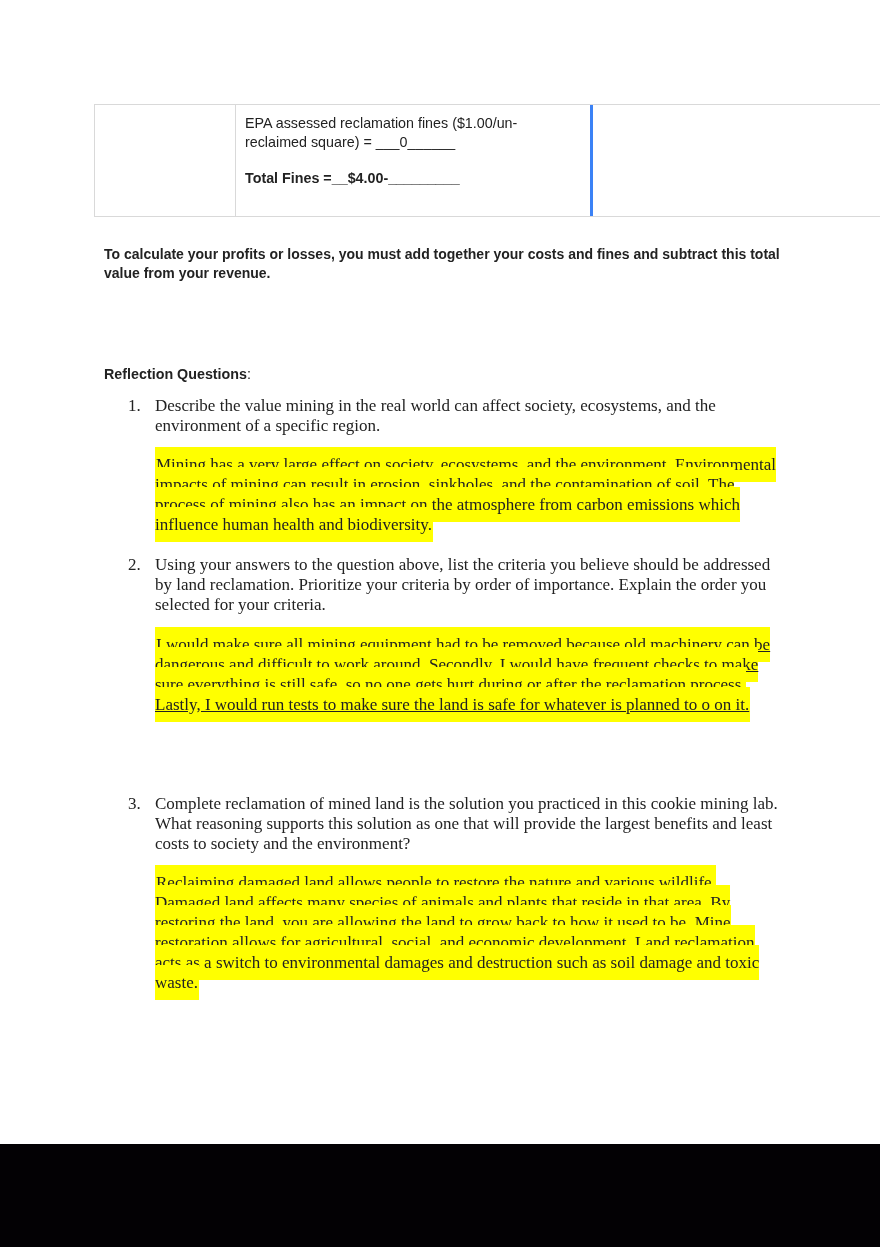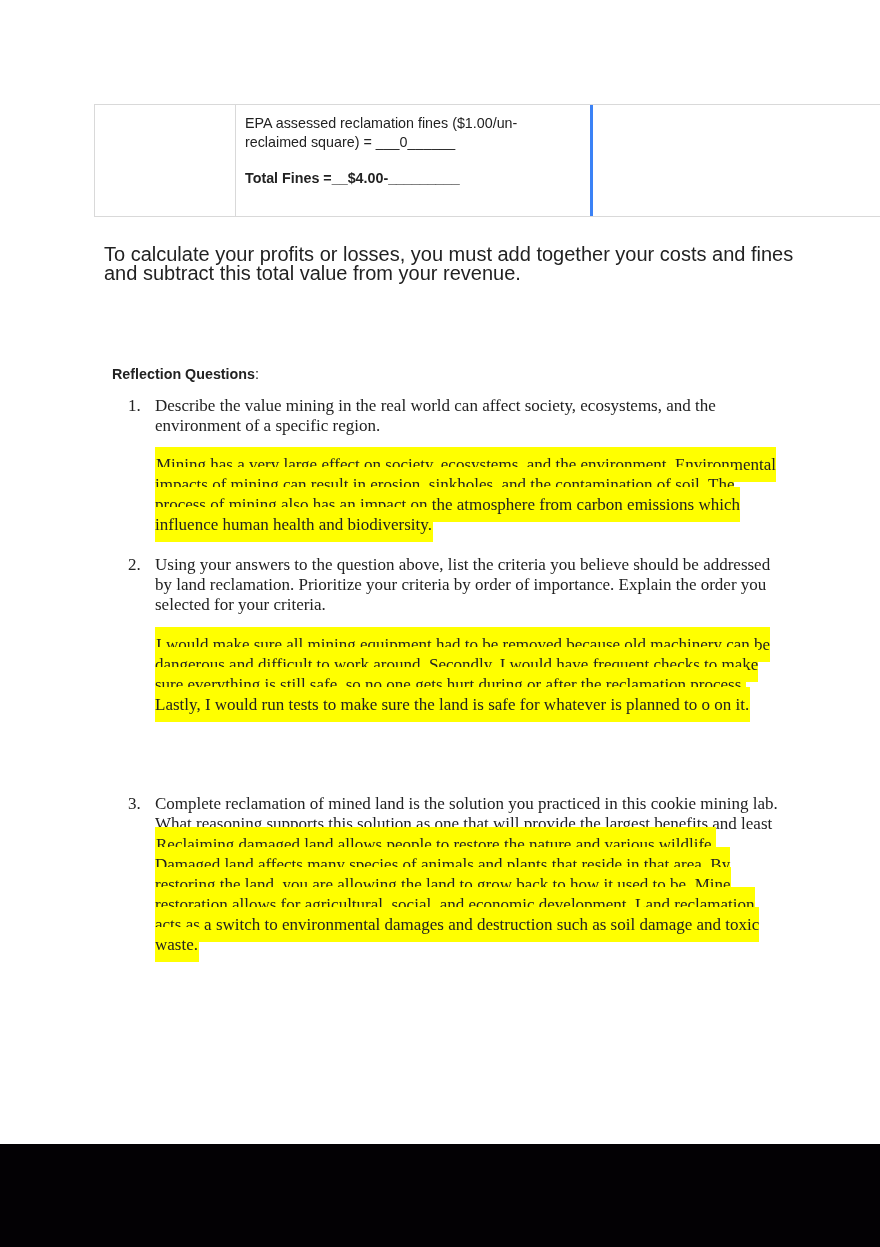--- a/index.html
+++ b/index.html
@@ -10,24 +10,24 @@
   .serif { font-family:"Liberation Serif", serif; color:#222; }
 
   .tbl { position:absolute; left:94px; top:104px; width:800px; height:113px;
          border:1px solid #d9d9d9; border-right:none; box-sizing:border-box; }
   .col1 { position:absolute; left:0; top:0; width:140px; height:100%; border-right:1px solid #d9d9d9; }
   .col2 { position:absolute; left:140px; top:0; width:355px; height:100%; border-right:3px solid #3b82f6; }
   .col3 { position:absolute; left:496px; top:0; right:0; height:100%; }
   .cell-text { position:absolute; left:10px; top:9px; width:330px; font-size:14.3px; line-height:19px; }
   .total { position:absolute; left:10px; top:65px; font-size:14.3px; font-weight:bold;text-align:center; }
 
-  .para { position:absolute; left:104px; top:245px; width:690px; font-size:20px; line-height:19px; }
+  .para { position:absolute; left:104px; top:245px; width:690px; font-size:14px; line-height:19px;font-weight:bold; }
   .formula { position:absolute; left:104px; top:292px; width:690px; font-size:14.3px; line-height:19px; font-weight:bold; }
   .refl { position:absolute; left:104px; top:366px; font-size:14.3px; }
-  .refl b { font-weight:bold;margin-left:8px; }
+  .refl b { font-weight:bold; }
 
   .q { position:absolute; left:128px; width:660px; font-size:17px; line-height:20px; }
   .q .num { position:absolute; left:0; top:0; }
   .q .qtext { position:absolute; left:27px; top:0; width:630px; }
   .ans { position:absolute; left:155px; width:630px; font-size:17px; line-height:20px; }
   .hl { background:#ffff00; padding:8px 1px; }
 </style>
 </head>
 <body>
 
@@ -51,27 +51,27 @@
     <span class="qtext">Describe the value mining in the real world can affect society, ecosystems, and the environment of a specific region.</span>
   </div>
   <div class="ans serif" style="top:455px;">
     <span class="hl">Mining has a very large effect on society, ecosystems, and the environment. Environmental impacts of mining can result in erosion, sinkholes, and the contamination of soil. The process of mining also has an impact on the atmosphere from carbon emissions which influence human health and biodiversity.</span>
   </div>
 
   <div class="q serif" style="top:555px;">
     <span class="num">2.</span>
     <span class="qtext">Using your answers to the question above, list the criteria you believe should be addressed by land reclamation. Prioritize your criteria by order of importance. Explain the order you selected for your criteria.</span>
   </div>
-  <div class="ans serif" style="top:635px;">
+  <div class="ans serif" style="top:635px;text-decoration:underline;">
     <span class="hl">I would make sure all mining equipment had to be removed because old machinery can be dangerous and difficult to work around. Secondly, I would have frequent checks to make sure everything is still safe, so no one gets hurt during or after the reclamation process. Lastly, I would run tests to make sure the land is safe for whatever is planned to o on it.</span>
   </div>
 
   <div class="q serif" style="top:794px;">
     <span class="num">3.</span>
     <span class="qtext">Complete reclamation of mined land is the solution you practiced in this cookie mining lab. What reasoning supports this solution as one that will provide the largest benefits and least costs to society and the environment?</span>
   </div>
-  <div class="ans serif" style="top:835px;">
+  <div class="ans serif" style="top:873px;">
     <span class="hl">Reclaiming damaged land allows people to restore the nature and various wildlife. Damaged land affects many species of animals and plants that reside in that area. By restoring the land, you are allowing the land to grow back to how it used to be. Mine restoration allows for agricultural, social, and economic development. Land reclamation acts as a switch to environmental damages and destruction such as soil damage and toxic waste.</span>
   </div>
 
 </div>
 
 <div class="blackbar"></div>
 
 </body></html>

